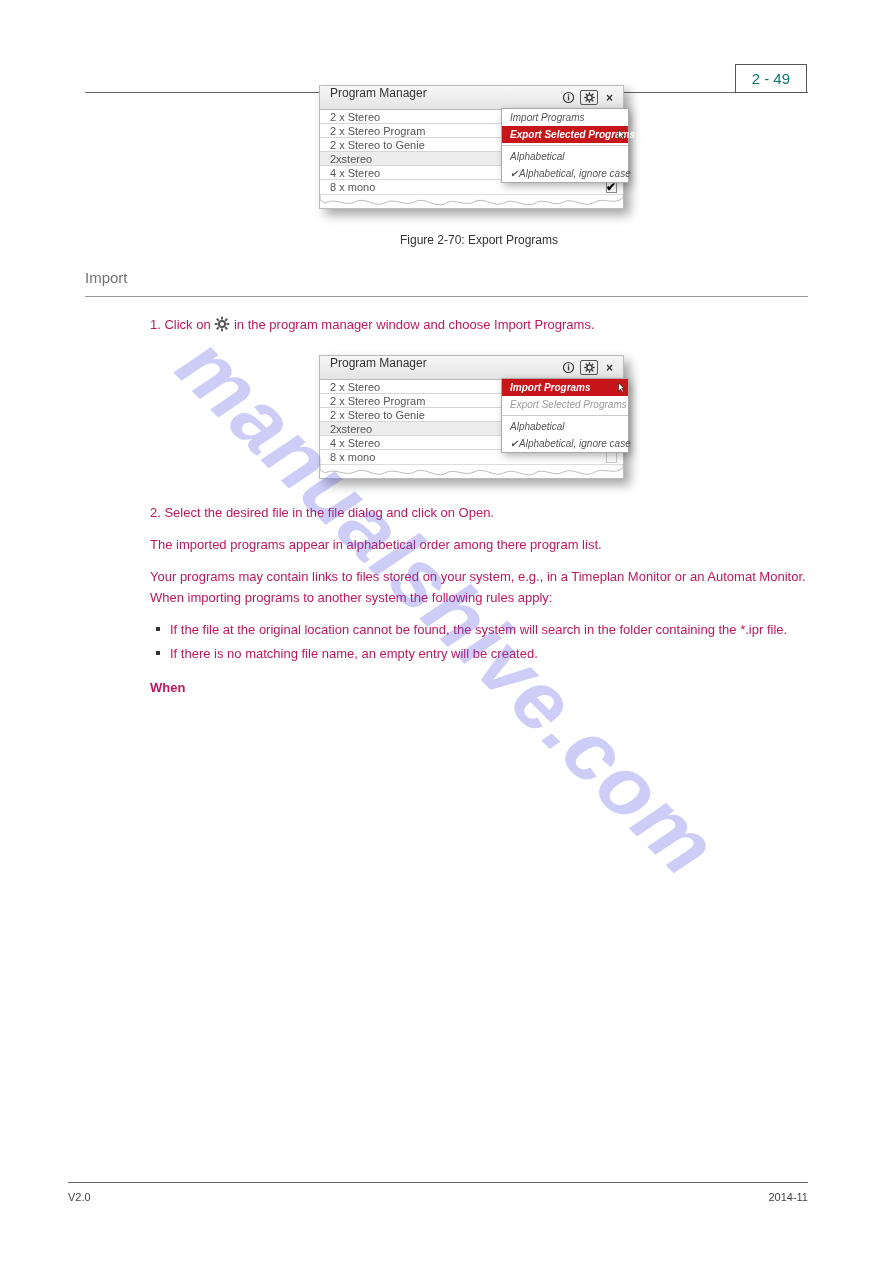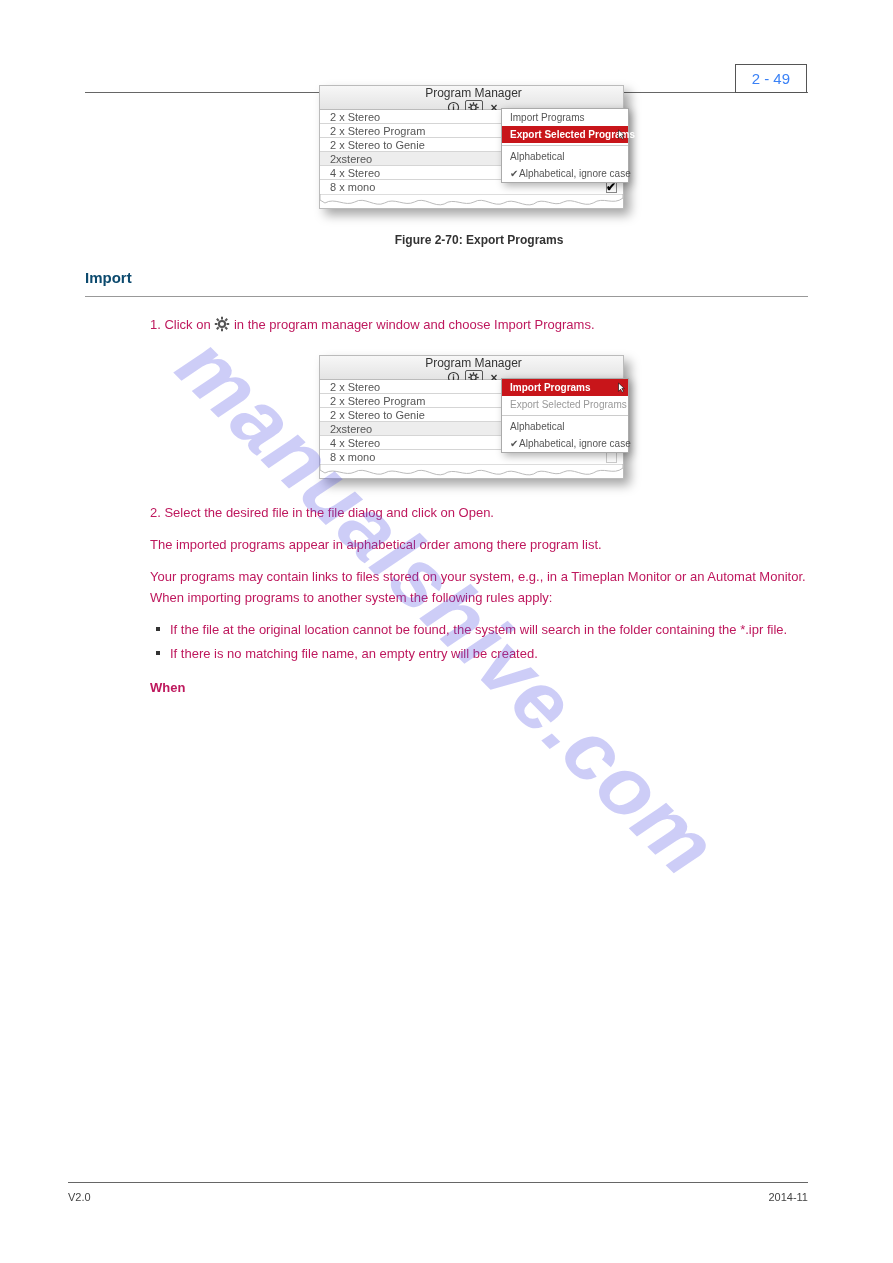--- a/index.html
+++ b/index.html
@@ -17,47 +17,45 @@
     right: 85px;
     border-top: 1px solid #666;
   }
   .page-badge {
     position: absolute;
     top: 64px;
     right: 86px;
     border: 1px solid #555;
     padding: 5px 16px;
     font-size: 15px;
-    color: #3b82f6;
+    color: #0f766e;
     background: #fff;
   }
 
   .shot-wrap {
     position: relative;
     width: 320px;
     margin: 20px auto 24px;
   }
   .pm-window {
     width: 305px;
     border: 1px solid #bbb;
     background: #fff;
     box-shadow: 6px 6px 10px rgba(0,0,0,0.35);
     position: relative;
     z-index: 1;
   }
   .pm-titlebar {
     display: flex;
-    align-items: center;
     background: linear-gradient(#f7f7f7, #e4e4e4);
     height: 24px;
     padding: 0 6px 0 10px;
     font-size: 12px;
     color: #333;
     border-bottom: 1px solid #bbb;
-    flex-direction: column;
   }
   .pm-title { flex: 1; }
   .pm-icons { display: flex; gap: 4px; align-items: center; }
   .pm-icons .ico {
     width: 15px; height: 15px;
     display: inline-flex; align-items: center; justify-content: center;
     font-size: 11px; color: #333;
   }
   .pm-icons .ico.boxed { border: 1px solid #555; border-radius: 2px; width: 18px; }
   .pm-icons .ico.close { font-weight: bold; font-size: 12px; }
@@ -98,46 +96,47 @@
     border: 1px solid #aaa;
     box-shadow: 3px 3px 8px rgba(0,0,0,0.3);
     z-index: 3;
     font-size: 10px;
   }
   .dd-item {
     padding: 3px 8px;
     color: #555;
     white-space: nowrap;
     cursor: default;
+    font-style: italic;
   }
   .dd-item.sel {
     background: #c8151a;
     color: #fff;
     font-weight: bold;
   }
   .dd-item.disabled { color: #999; }
   .dd-sep { border-top: 1px solid #ccc; margin: 2px 0; }
   .dd-cursor {
     position: absolute;
     width: 10px; height: 12px;
     right: 2px;
   }
 
   .caption {
     text-align: center;
     font-size: 12px;
-    font-weight: bold;
+    font-weight: normal;
     color: #333;
     margin: 10px 0 22px;
   }
 
   .h2 {
     font-size: 15px;
-    font-weight: bold;
-    color: #0c4a6e;
+    font-weight: normal;
+    color: #737373;
     margin: 20px 0 10px -65px;
   }
   .full-rule {
     border: none;
     border-top: 1px solid #999;
     margin: 10px 0 18px -65px;
     width: calc(100% + 65px);
   }
   .body {
     font-size: 13px;

